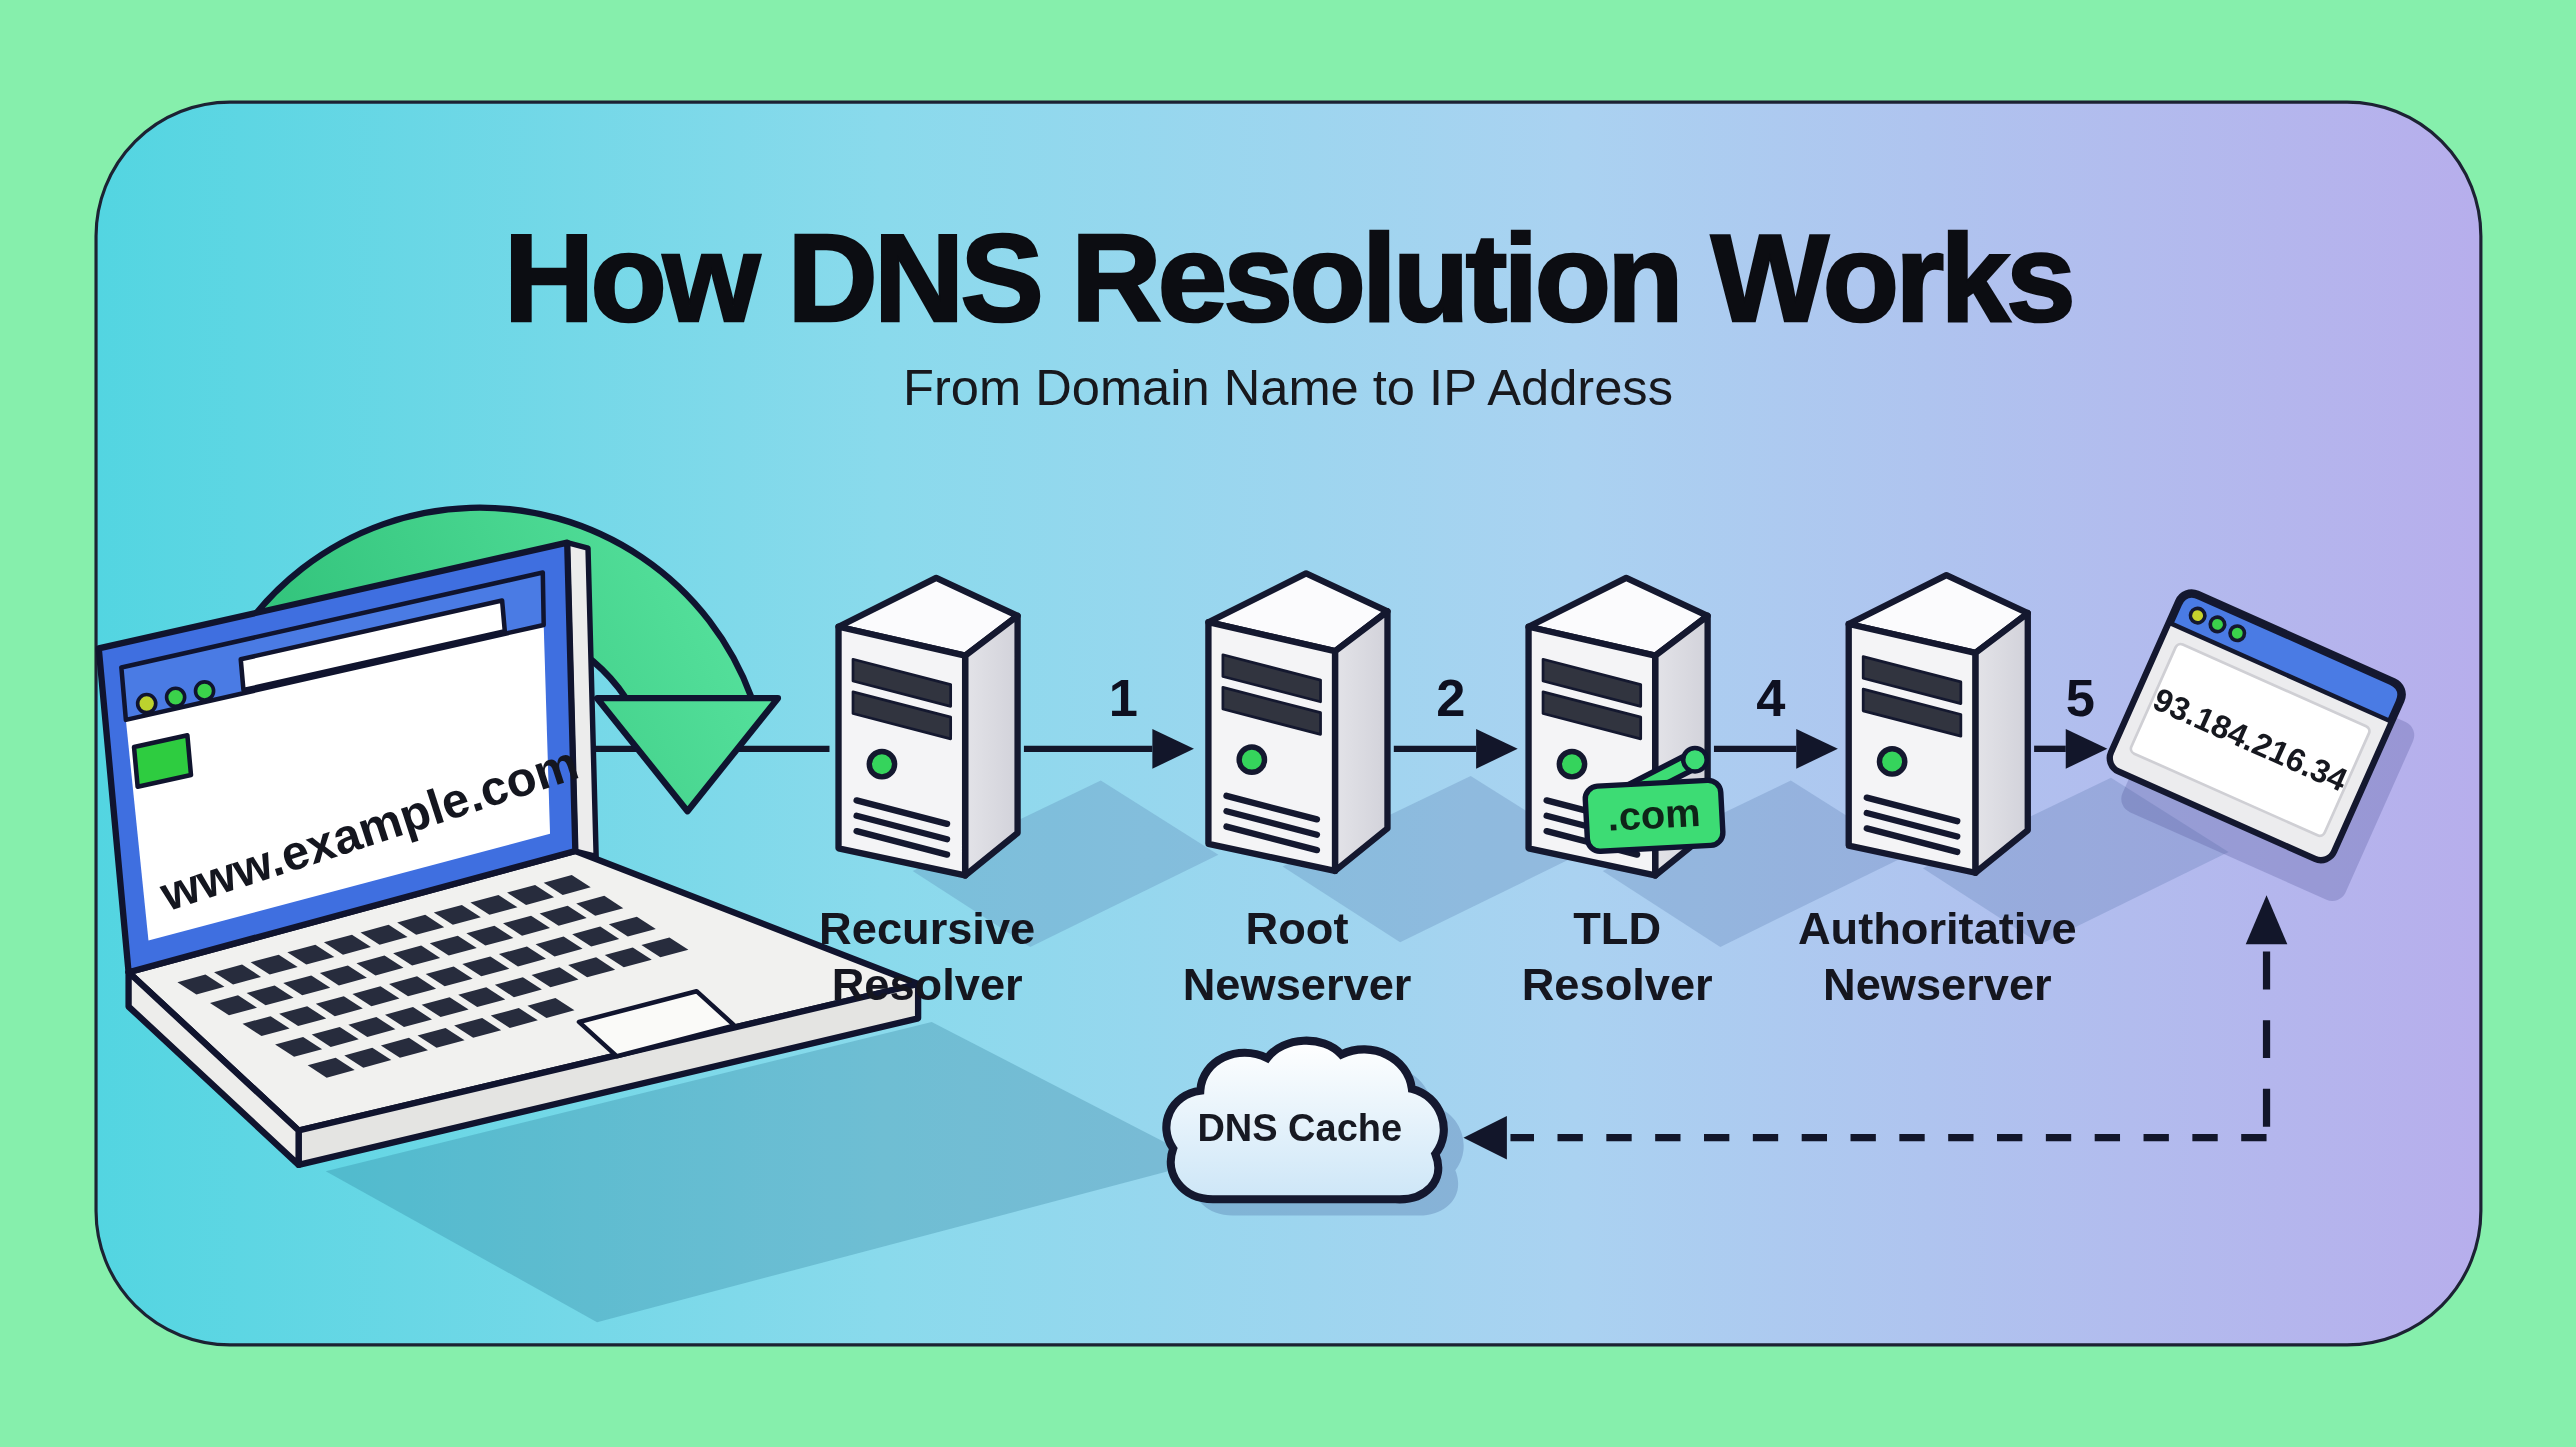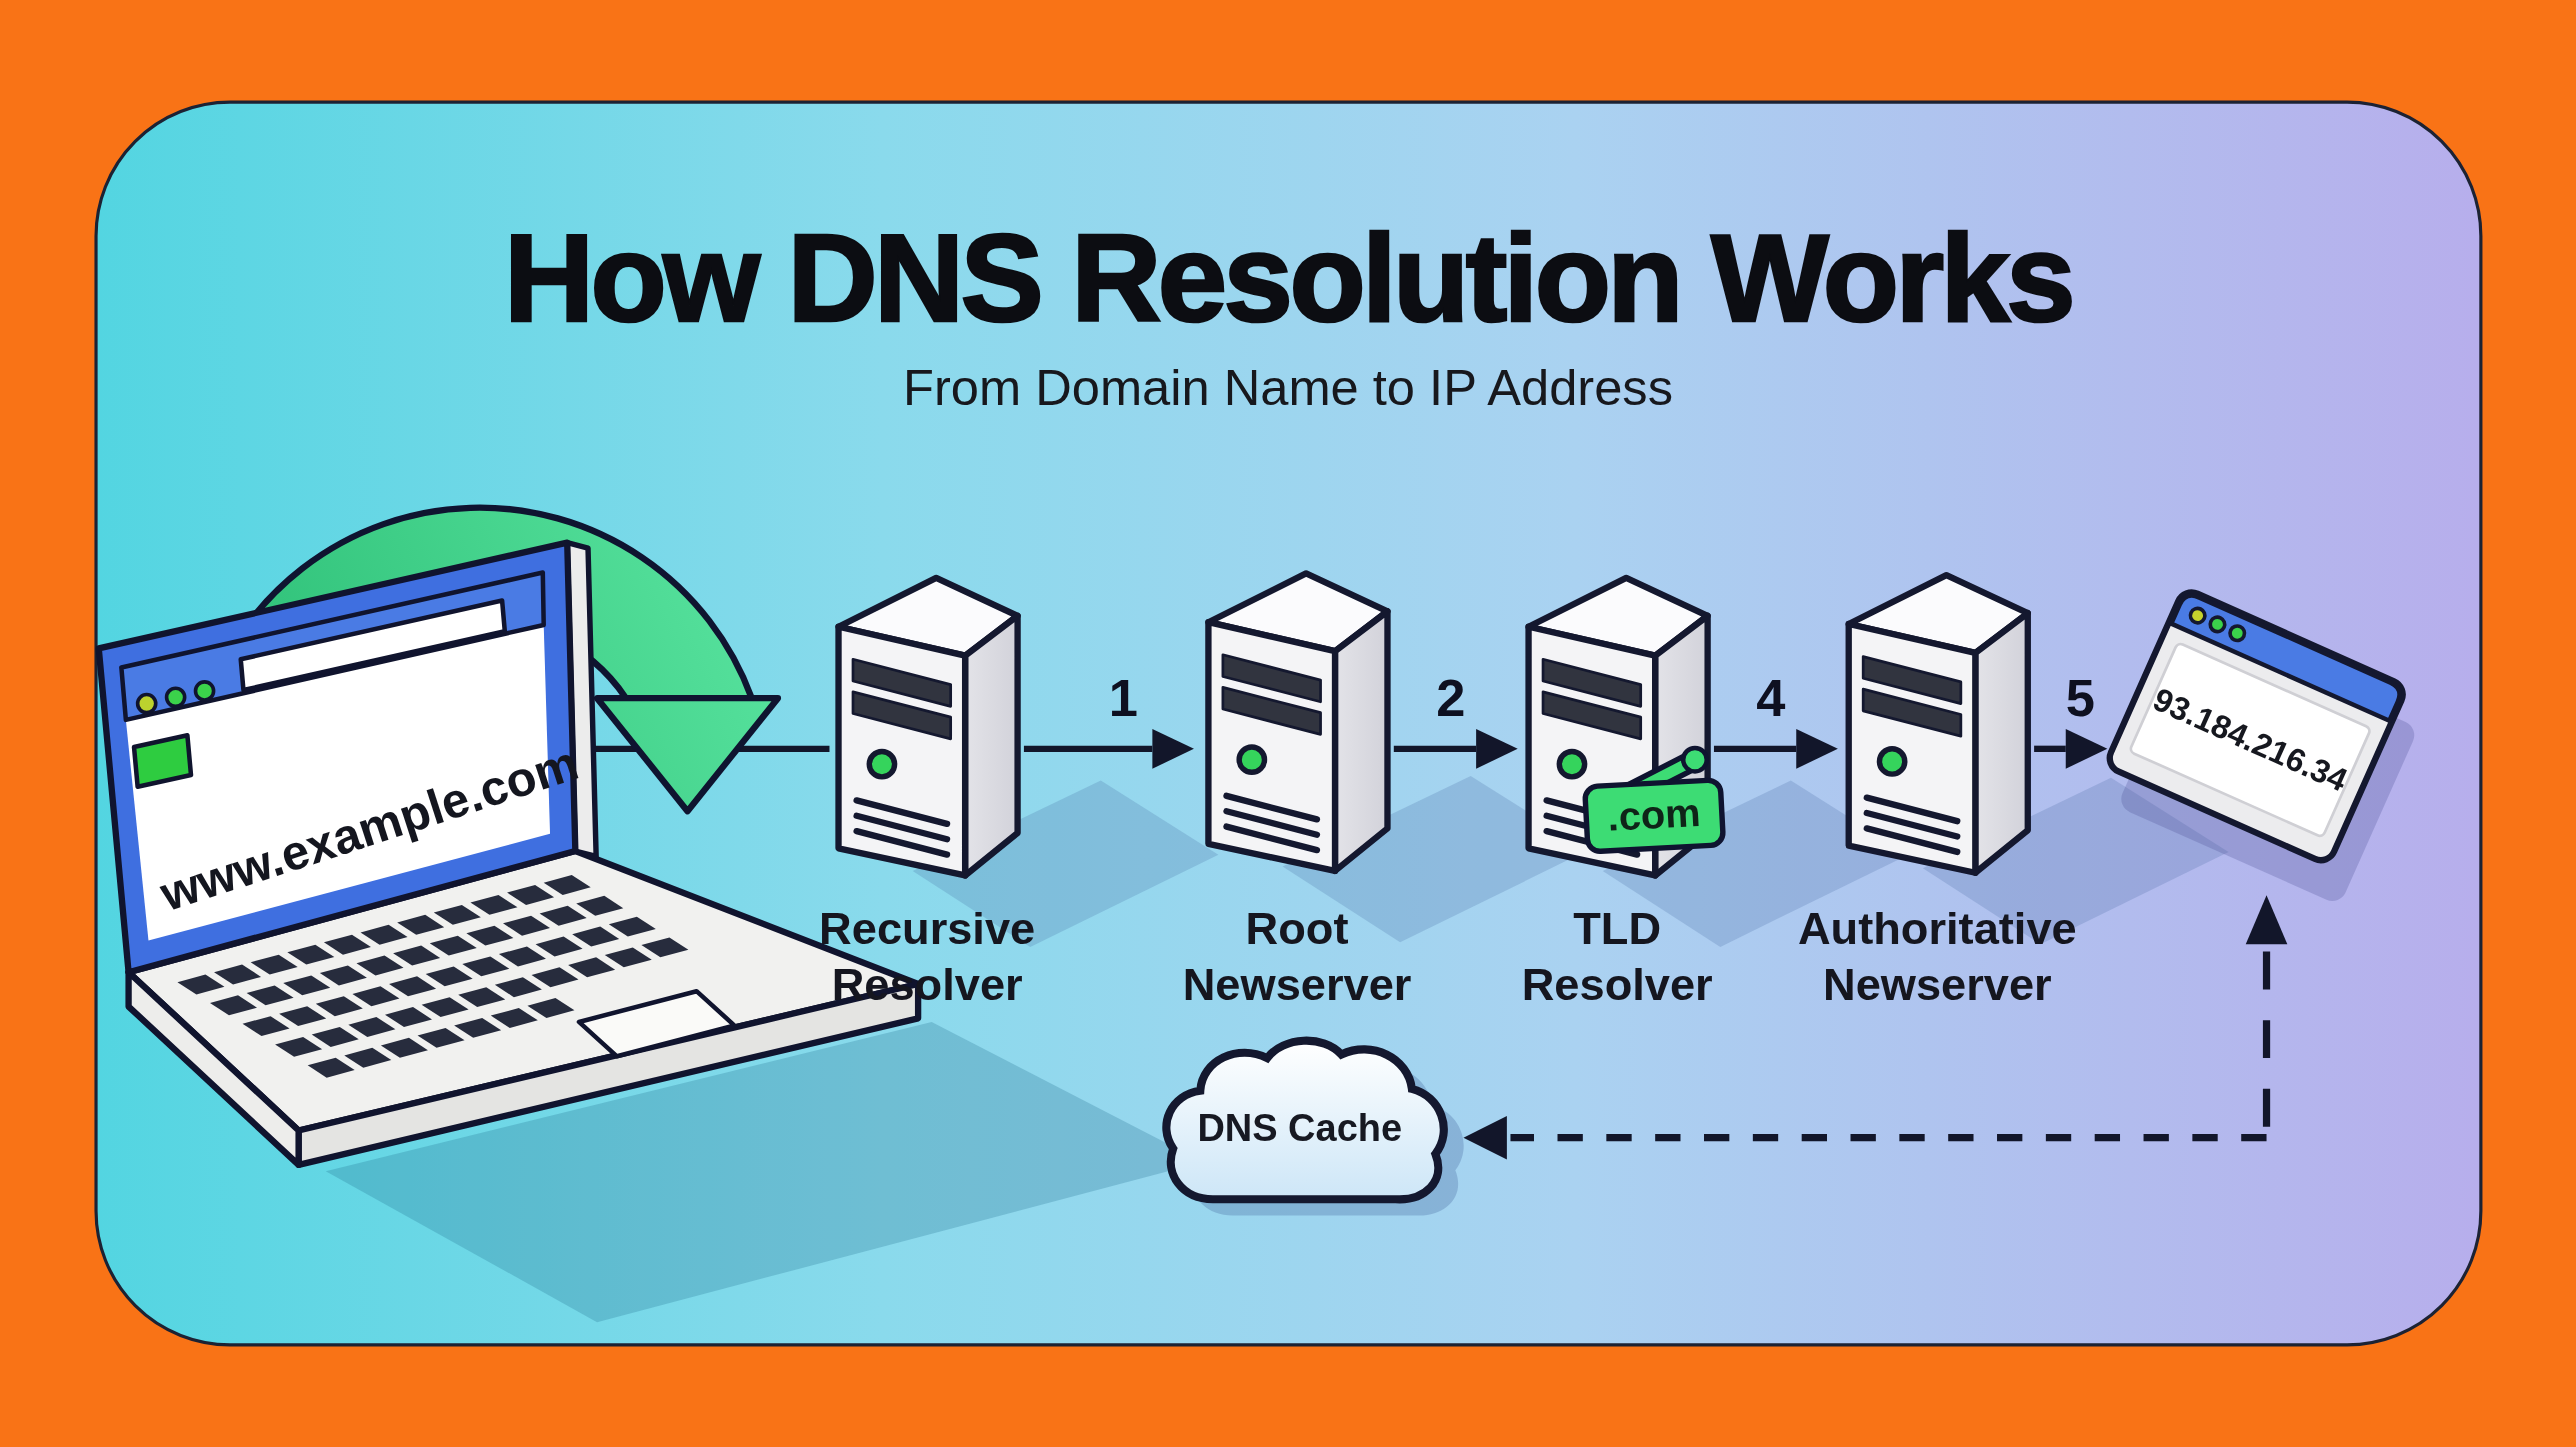--- a/index.html
+++ b/index.html
@@ -1,16 +1,16 @@
 <!DOCTYPE html>
 <html style="font-size:14.5px"><head>
 <meta charset="utf-8">
 <style>
   html,body{margin:0;padding:0;background:#fbfaf8;}
-  .stage{position:relative;width:2576px;height:1447px;background:#f97316;overflow:hidden;
+  .stage{position:relative;width:2576px;height:1447px;background:#86efac;overflow:hidden;
          font-family:"Liberation Sans",sans-serif;}
   svg text{font-family:"Liberation Sans",sans-serif;}
 </style>
 </head>
 <body>
 
 <div class="stage">
 <svg width="2576" height="1447" viewBox="0 0 2848 1600">
   <defs>
     <linearGradient id="panelGrad" x1="0" y1="0" x2="1" y2="0">

